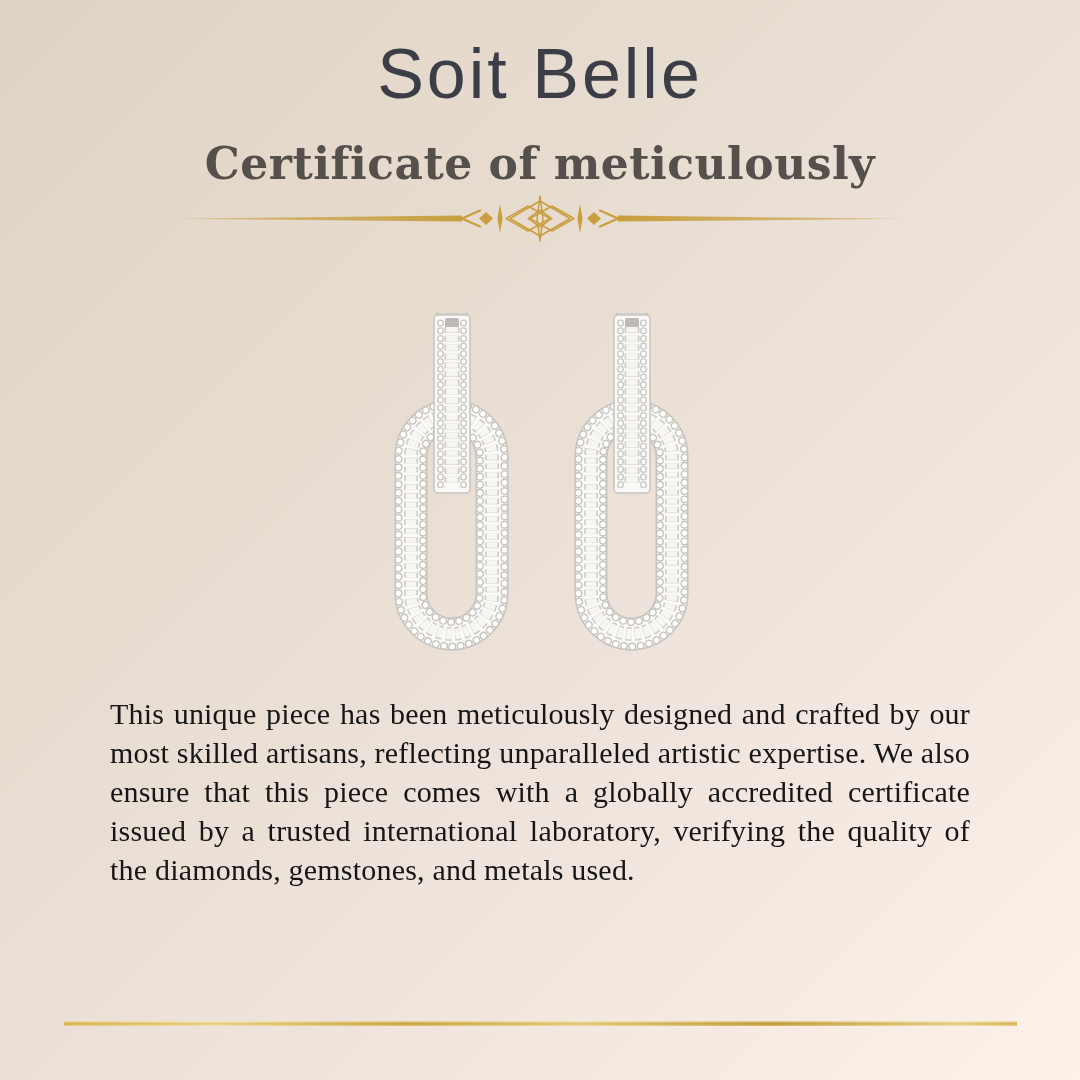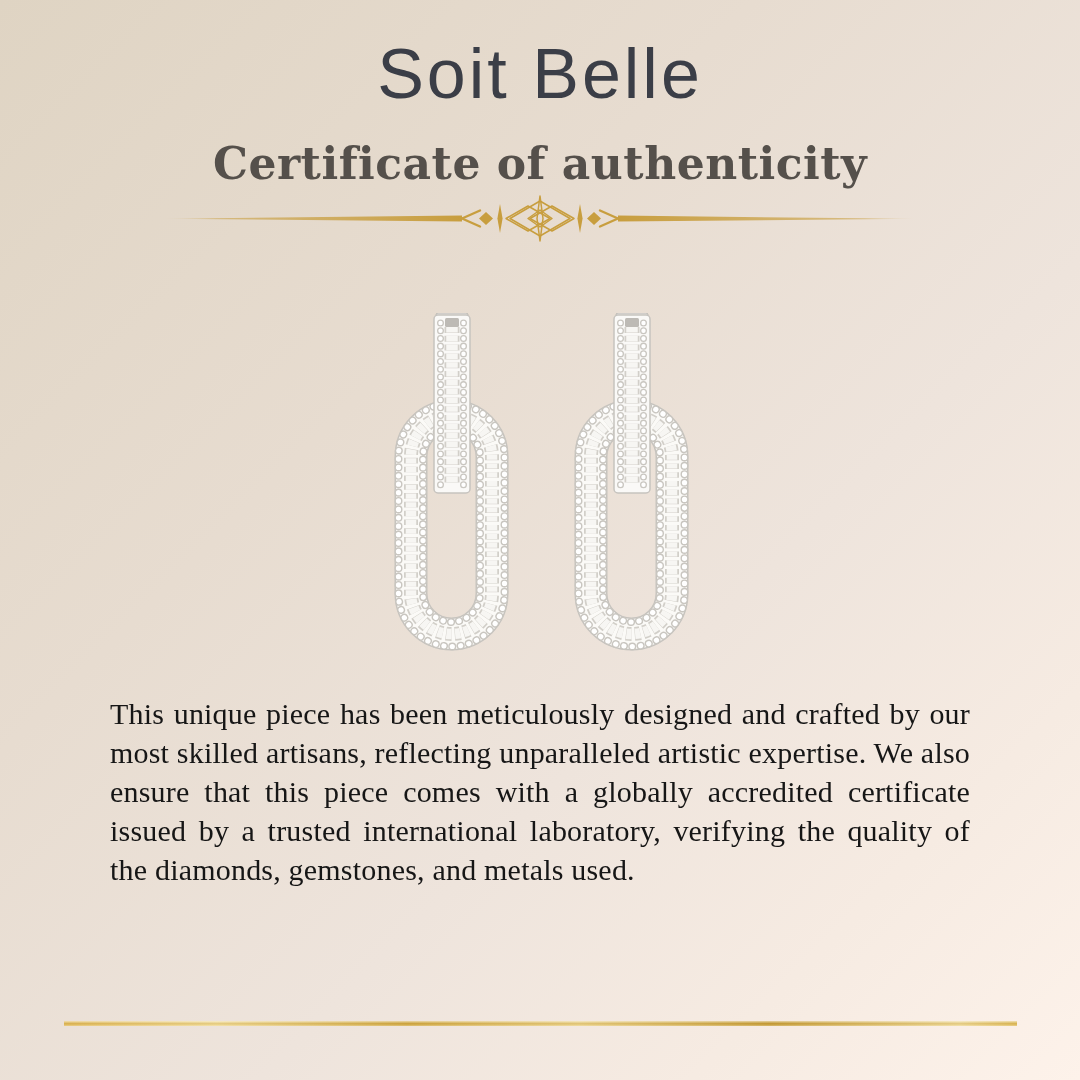--- a/index.html
+++ b/index.html
@@ -53,21 +53,21 @@
   }
   .hidden-defs{position:absolute;width:0;height:0;overflow:hidden;}
 </style>
 </head>
 <body>
 
 <div class="canvas">
 
   <div class="logo">Soit Belle</div>
 
-  <div class="title">Certificate of authenticity</div>
+  <div class="title">Certificate of meticulously</div>
 
   <svg class="divider" viewBox="0 0 760 49" aria-hidden="true">
     <defs>
       <linearGradient id="fadeL" x1="0" y1="0" x2="1" y2="0">
         <stop offset="0" stop-color="#c89e3e" stop-opacity="0"></stop>
         <stop offset="0.18" stop-color="#c89e3e" stop-opacity="0.55"></stop>
         <stop offset="1" stop-color="#c89e3e"></stop>
       </linearGradient>
       <linearGradient id="fadeR" x1="1" y1="0" x2="0" y2="0">
         <stop offset="0" stop-color="#c89e3e" stop-opacity="0"></stop>

